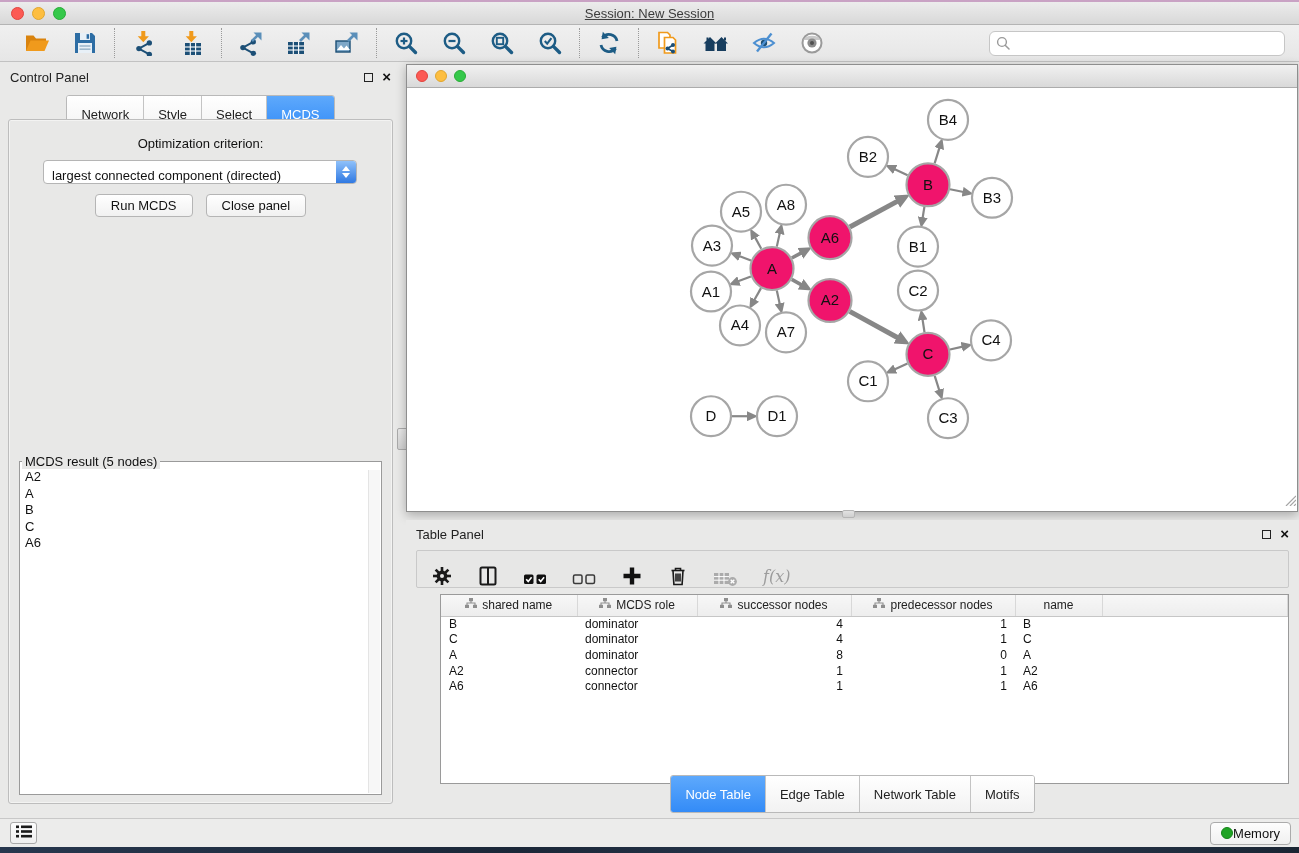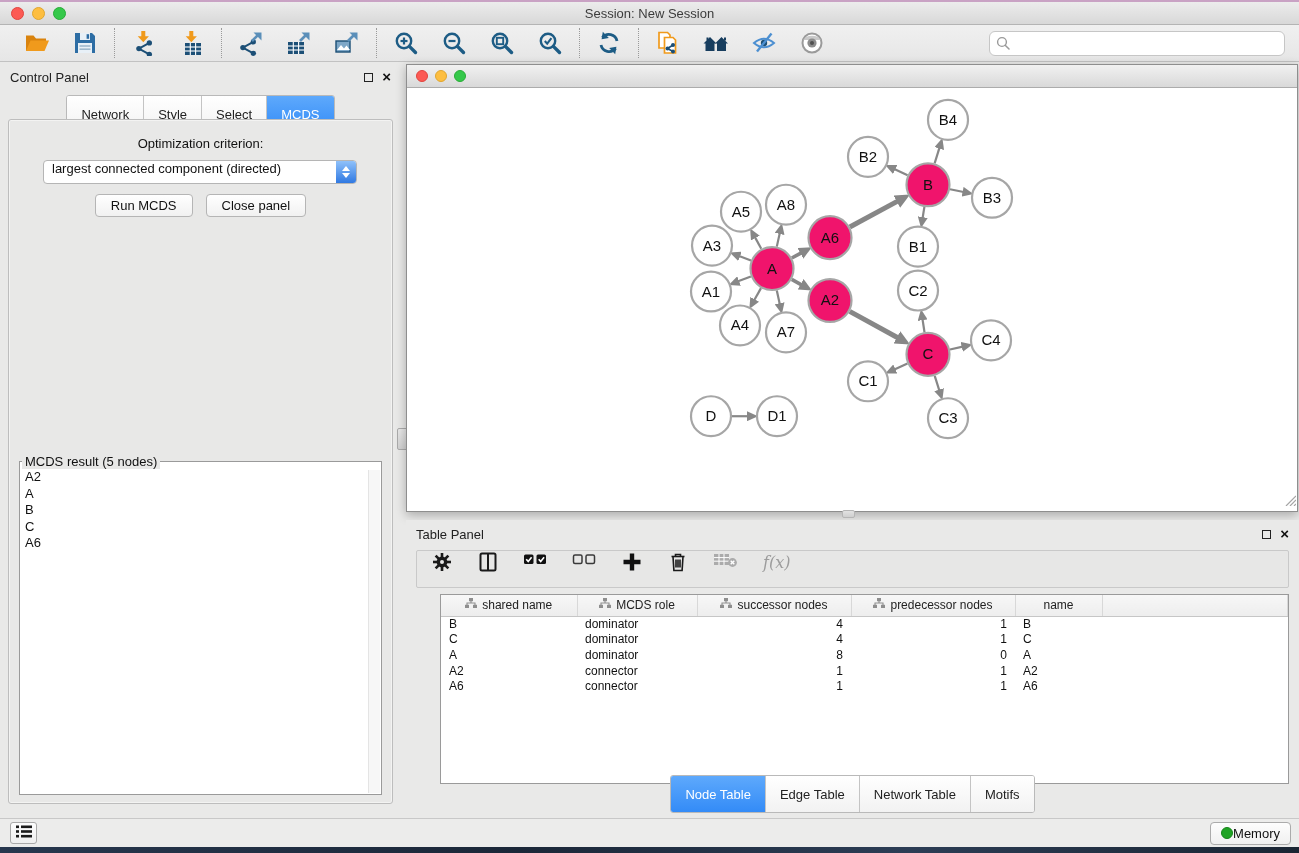--- a/index.html
+++ b/index.html
@@ -8,21 +8,21 @@
 
   
   .titlebar { position:absolute; left:0; top:0; width:100%; height:25px;
     background:linear-gradient(#ECECEC,#D8D8D8); border-top:2px solid #C9A2C4;
     border-bottom:1px solid #B4B4B4; display:flex; align-items:center; }
   .lights { display:flex; gap:8px; margin-left:11px; }
   .light { width:13px; height:13px; border-radius:50%; }
   .light.red{ background:#FC5A54; border:1px solid #E1443E;}
   .light.yellow{ background:#FDBE40; border:1px solid #E0A62E;}
   .light.green{ background:#35C84A; border:1px solid #28AC37;}
-  .win-title { position:absolute; left:0; right:0; text-align:center; font-size:13px; color:#3C3C3C; }
+  .win-title { position:absolute; left:0; right:0; text-align:center; font-size:13px; color:#3C3C3C;text-decoration:underline; }
 
   
   .toolbar { position:absolute; left:0; top:25px; width:100%; height:37px;
     background:linear-gradient(#F0F0F0,#E6E6E6); border-bottom:1px solid #C2C2C2;
     display:flex; align-items:center; padding:0 8px; }
   .tb-group { display:flex; align-items:center; gap:20px; padding:0 15px; }
   .tb-group + .tb-group { border-left:1px dotted #9A9A9A; height:30px; }
   .tb-icon { width:28px; height:28px; display:flex; align-items:center; justify-content:center; cursor:default; }
   .tb-icon svg { width:26px; height:26px; }
   .search-wrap { margin-left:auto; margin-right:6px; position:relative; }
@@ -40,21 +40,21 @@
   .cp-tabs { position:absolute; left:0; right:0; top:32px; display:flex; justify-content:center; }
   .seg { display:flex; border:1px solid #B9B9B9; border-radius:3px; overflow:hidden; background:#fff; height:38px; }
   .seg button { border:none; background:linear-gradient(#FFFFFF,#F2F2F2); font-size:13px; color:#222;
     padding:0 14px; border-right:1px solid #C4C4C4; font-family:inherit; cursor:default; }
   .seg button:last-child { border-right:none; }
   .seg button.sel { background:linear-gradient(#5EA9FC,#338BF7); color:#fff; }
   .cp-box { position:absolute; left:8px; right:8px; top:56px; bottom:14px;
     border:1px solid #BDBDBD; border-radius:3px; background:#E8E8E7; box-shadow:inset 0 0 0 1px #F3F3F2; }
   .opt-label { text-align:center; margin-top:16px; font-size:13px; color:#111; }
   .dropdown { position:absolute; left:34px; width:314px; top:40px; height:24px; background:#fff;
-    border:1px solid #B5B5B5; border-radius:4px; display:flex; align-items:flex-start; cursor:default; }
+    border:1px solid #B5B5B5; border-radius:4px; display:flex; align-items:flex-end; cursor:default; }
   .dropdown .dd-text { flex:1; font-size:13px; padding-left:8px; color:#111; white-space:nowrap; overflow:hidden; }
   .dd-step { width:20px; align-self:stretch; background:linear-gradient(#8FC1FA,#3079E2); border-radius:0 3px 3px 0;
     display:flex; flex-direction:column; align-items:center; justify-content:center; gap:2px; }
   .dd-up { width:0;height:0;border-left:4px solid transparent;border-right:4px solid transparent;border-bottom:5px solid #fff; }
   .dd-down { width:0;height:0;border-left:4px solid transparent;border-right:4px solid transparent;border-top:5px solid #fff; }
   .btn-row { position:absolute; left:0; right:0; top:74px; display:flex; justify-content:center; gap:13px; }
   .mac-btn { height:23px; padding:0 15px; border:1px solid #B5B5B5; border-radius:4px;
     background:linear-gradient(#FFFFFF,#F1F1F1); font-size:13px; color:#111; font-family:inherit; cursor:default; }
   .mcds-fieldset { position:absolute; left:10px; right:10px; top:334px; bottom:8px;
     border:1px solid #9A9A9A; background:#fff; }
@@ -77,21 +77,21 @@
   .net-titlebar .lights { margin-left:9px; gap:7px; }
   .net-titlebar .light { width:12px; height:12px; }
   .net-title { position:absolute; left:0; right:0; text-align:center; font-size:13px; color:#333; }
   .net-canvas { position:absolute; left:0; top:23px; right:0; bottom:0; background:#fff; }
   .net-canvas svg.graph { width:100%; height:100%; display:block; }
   .resize-grip { position:absolute; right:1px; bottom:1px; }
 
   
   .table-panel { position:absolute; left:406px; top:520px; right:0; bottom:35px; background:#E9E9E8; }
   .tp-toolbar { position:absolute; left:10px; right:10px; top:30px; height:38px; background:#E7E7E6;
-    border:1px solid #C9C9C9; border-radius:2px; display:flex; align-items:flex-start; gap:24px; padding-left:14px; }
+    border:1px solid #C9C9C9; border-radius:2px; display:flex; align-items:flex-end; gap:24px; padding-left:14px; }
   .tp-icon { display:flex; align-items:center; justify-content:center; cursor:default; }
   .table-box { position:absolute; left:10px; right:10px; top:74px; bottom:34px; background:#fff;
     border:1px solid #9A9A9A; overflow:hidden;margin-left:24px; }
   table.data { border-collapse:collapse; table-layout:fixed; width:100%; }
   table.data th { height:21px; background:linear-gradient(#F7F7F7,#EDEDED); border-bottom:1px solid #C6C6C6;
     border-right:1px solid #D8D8D8; font-weight:normal; font-size:12px; color:#222; text-align:center; position:relative; }
   table.data th .hdr-inner { display:flex; align-items:center; justify-content:center; gap:5px; }
   table.data td { font-size:12px; height:15.6px; color:#111; padding:0 8px; white-space:nowrap; }
   td.num { text-align:right; padding-right:14px; }
   .tp-tabs { position:absolute; left:0; right:0; bottom:5px; display:flex; justify-content:center; }

